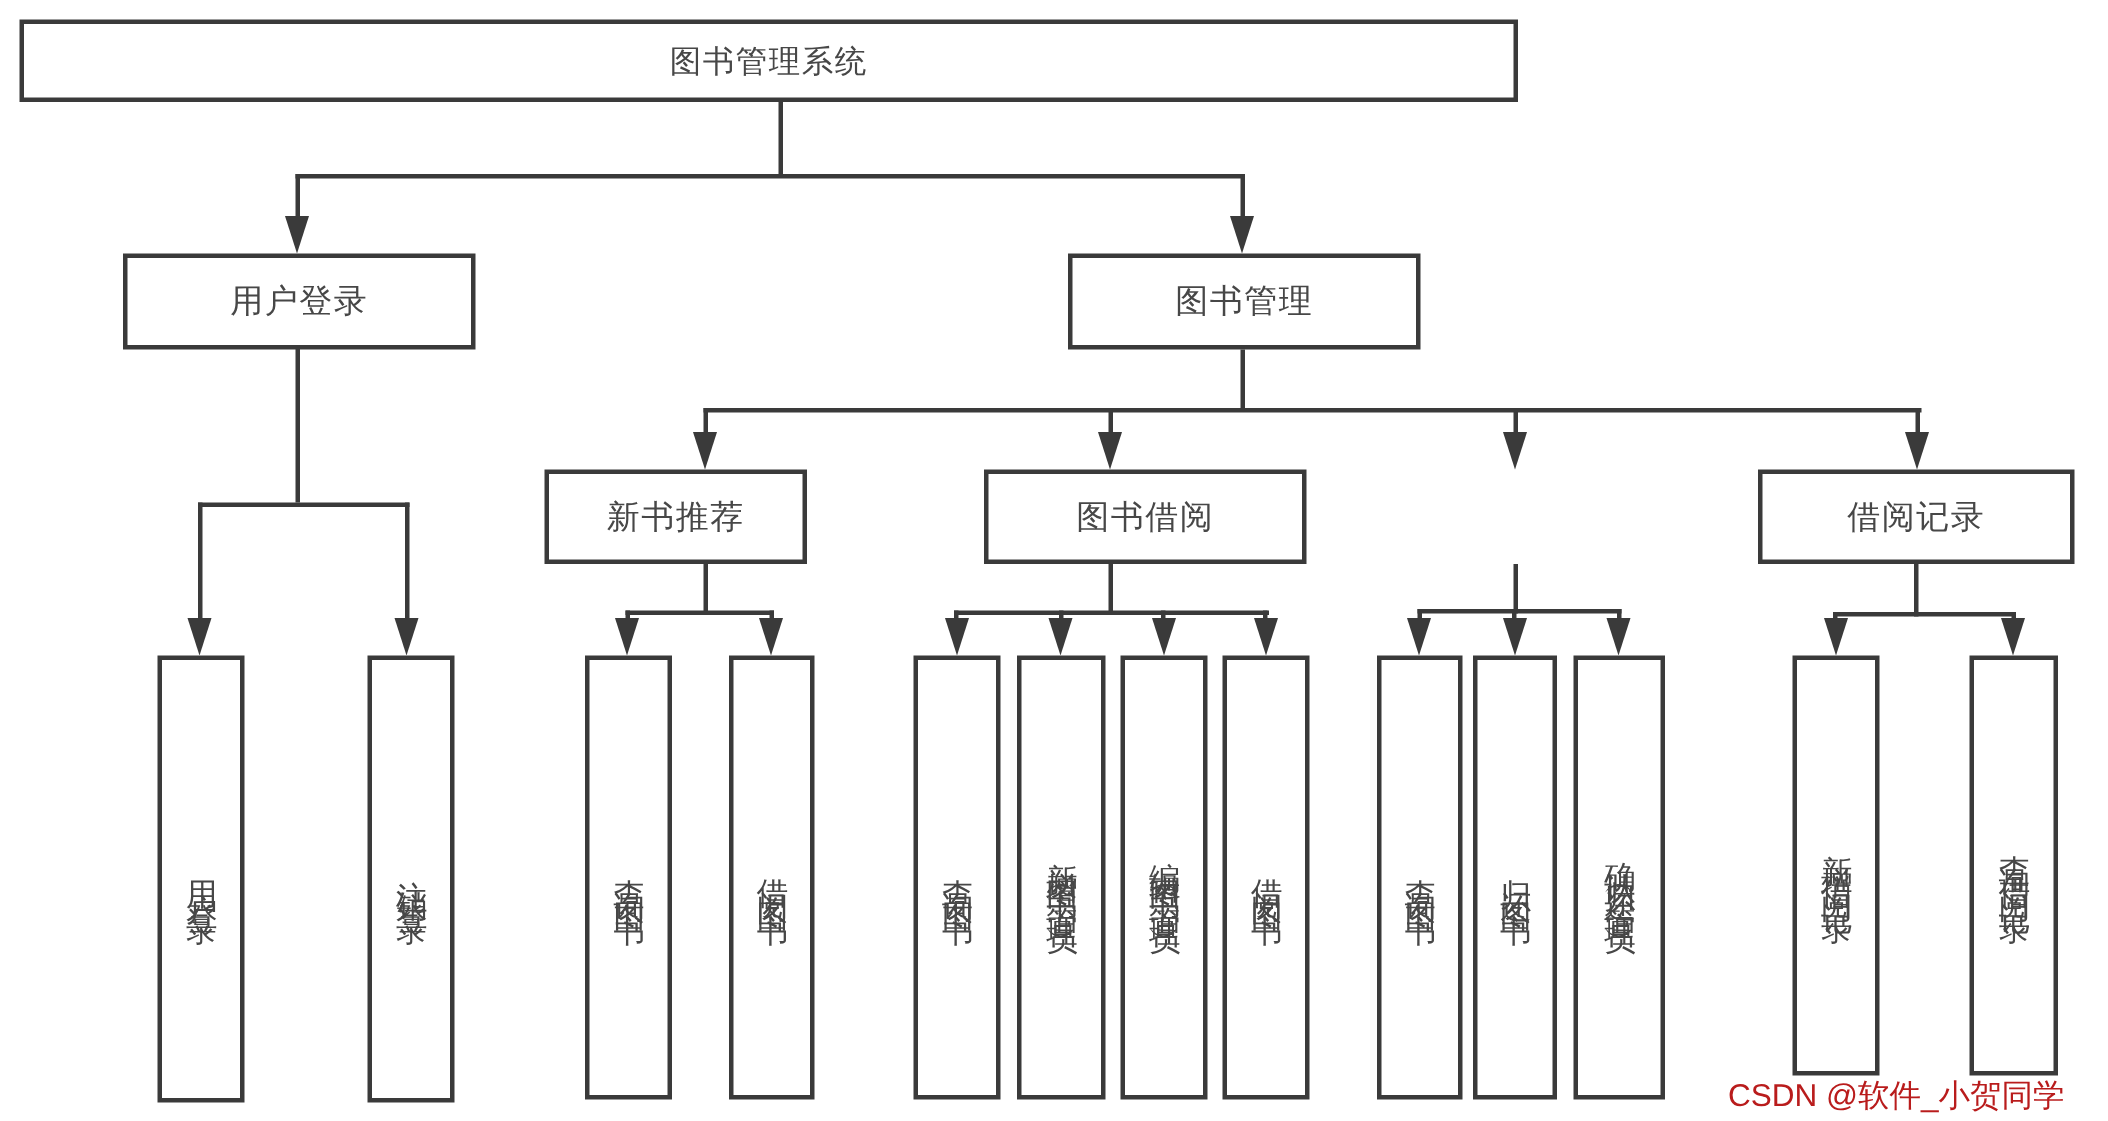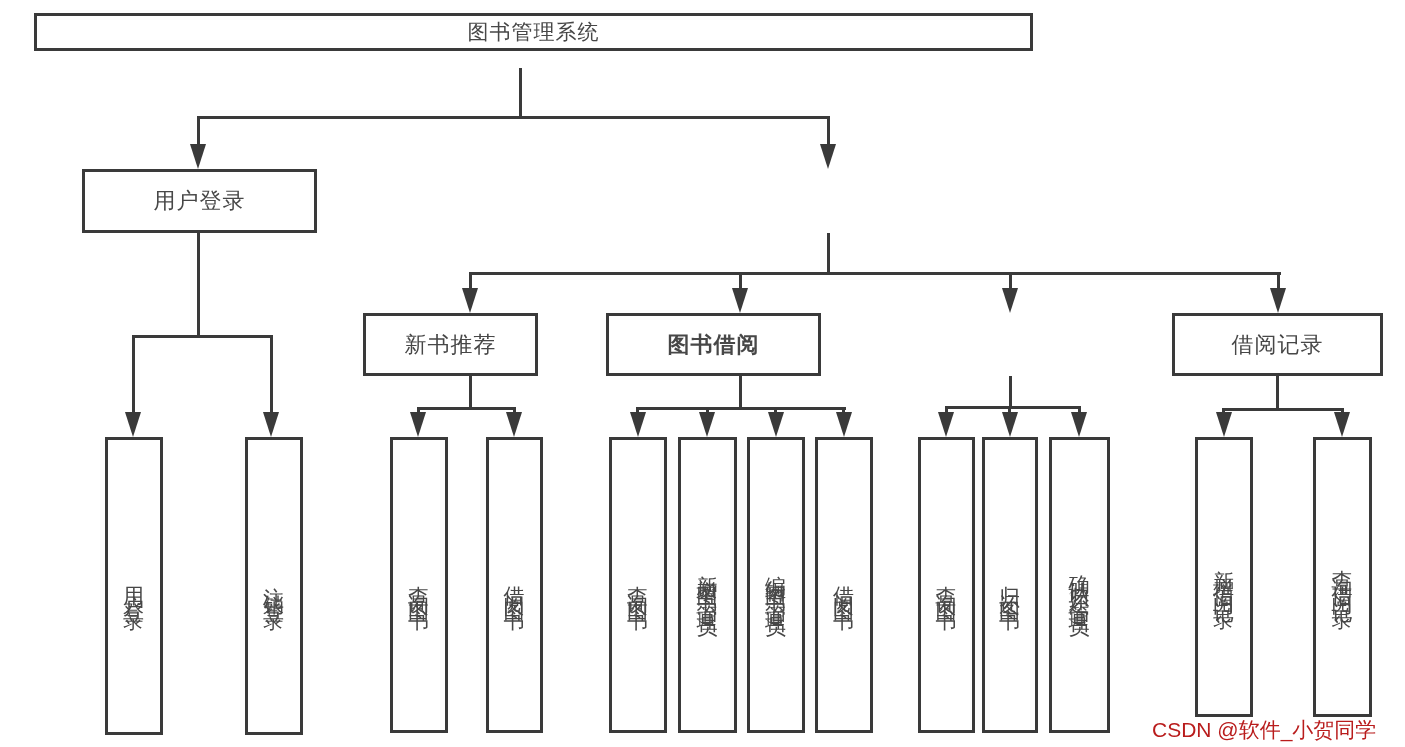--- a/index.html
+++ b/index.html
@@ -49,51 +49,52 @@
     white-space: nowrap;
     z-index: 10;
     text-shadow: 1px 1px 0 rgba(255,255,255,0.7);
   }
 </style>
 </head>
 <body>
 
 <div id="canvas">
 
-  <div class="box hbox rootbox" style="left:34px; top:13px; width:999px; height:38px;text-align:center;">图书管理系统</div>
+  <div class="box hbox rootbox" style="left:13px; top:13px; width:999px; height:55px;text-align:center;">图书管理系统</div>
 
   <div class="vl" style="left:519px; top:68px; height:50px;"></div>
   <div class="hl" style="left:197px; top:116px; width:633px;"></div>
   <div class="vl" style="left:197px; top:116px; height:30px;"></div>
   <div class="arrow" style="left:190px; top:144px;"></div>
   <div class="vl" style="left:827px; top:116px; height:30px;"></div>
   <div class="arrow" style="left:820px; top:144px;"></div>
 
   <div class="box hbox" style="left:82px; top:169px; width:235px; height:64px;">用户登录</div>
+  <div class="box hbox" style="left:712px; top:169px; width:235px; height:64px;">图书管理</div>
 
   <div class="vl" style="left:197px; top:232px; height:103px;"></div>
   <div class="hl" style="left:132px; top:335px; width:141px;"></div>
   <div class="vl" style="left:132px; top:335px; height:79px;"></div>
   <div class="arrow" style="left:125px; top:412px;"></div>
   <div class="vl" style="left:270px; top:335px; height:79px;"></div>
   <div class="arrow" style="left:263px; top:412px;"></div>
 
   <div class="vl" style="left:827px; top:233px; height:41px;"></div>
   <div class="hl" style="left:469px; top:272px; width:812px;"></div>
   <div class="vl" style="left:469px; top:272px; height:18px;"></div>
   <div class="arrow" style="left:462px; top:288px;"></div>
   <div class="vl" style="left:739px; top:272px; height:18px;"></div>
   <div class="arrow" style="left:732px; top:288px;"></div>
   <div class="vl" style="left:1009px; top:272px; height:18px;"></div>
   <div class="arrow" style="left:1002px; top:288px;"></div>
   <div class="vl" style="left:1277px; top:272px; height:18px;"></div>
   <div class="arrow" style="left:1270px; top:288px;"></div>
 
   <div class="box hbox" style="left:363px; top:313px; width:175px; height:63px;">新书推荐</div>
-  <div class="box hbox" style="left:606px; top:313px; width:215px; height:63px;font-weight:bold;">图书借阅</div>
+  <div class="box hbox" style="left:656px; top:313px; width:215px; height:63px;">图书借阅</div>
   <div class="box hbox" style="left:1172px; top:313px; width:211px; height:63px;">借阅记录</div>
 
   <div class="vl" style="left:469px; top:376px; height:34px;"></div>
   <div class="hl" style="left:417px; top:407px; width:99px;"></div>
   <div class="vl" style="left:417px; top:407px; height:9px;"></div>
   <div class="arrow" style="left:410px; top:412px;"></div>
   <div class="vl" style="left:513px; top:407px; height:9px;"></div>
   <div class="arrow" style="left:506px; top:412px;"></div>
 
   <div class="vl" style="left:739px; top:376px; height:34px;"></div>

